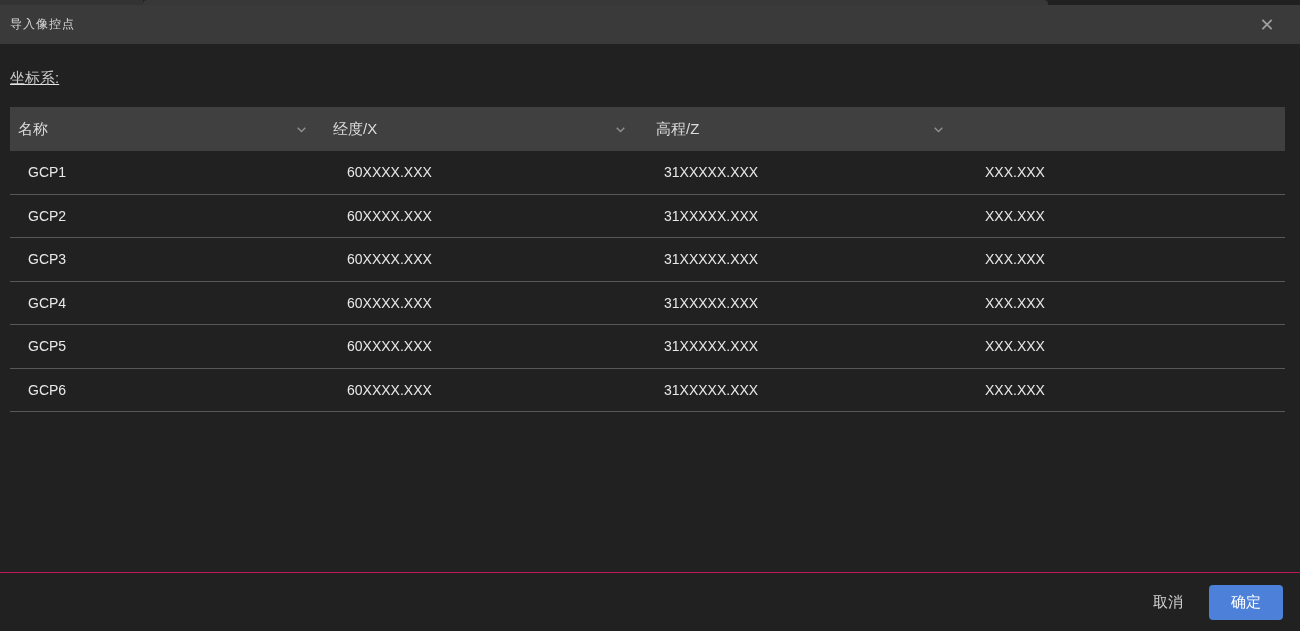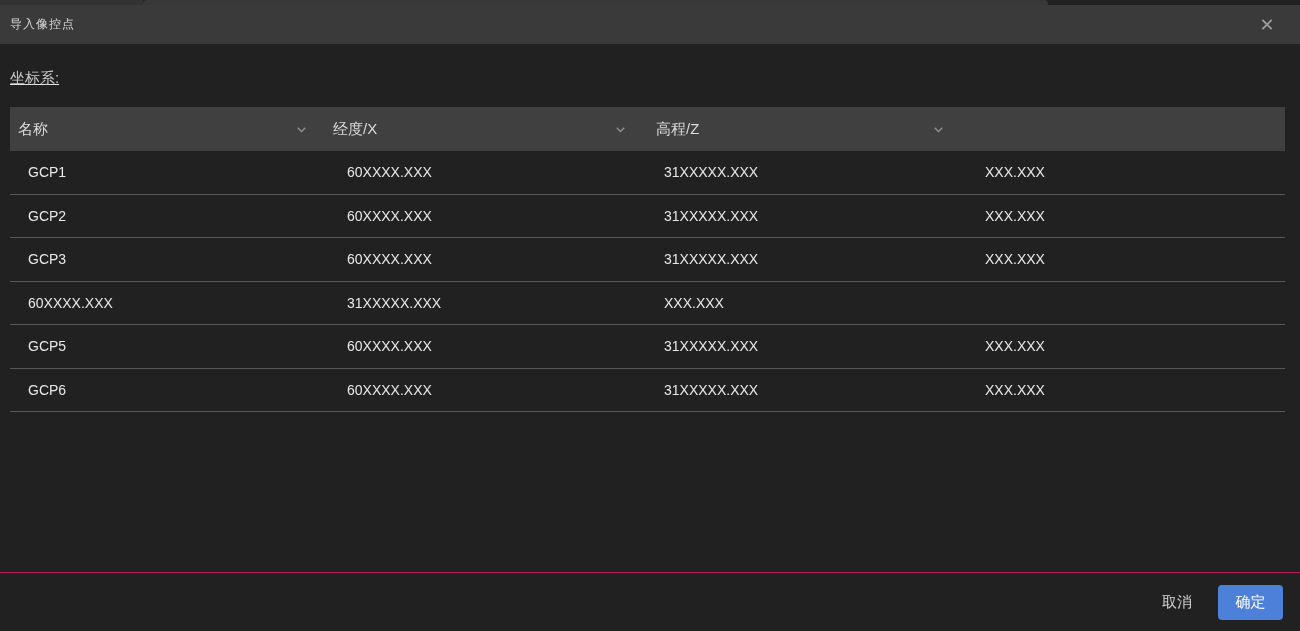--- a/index.html
+++ b/index.html
@@ -77,21 +77,21 @@
     padding-right:17px;
   }
   .btn-cancel {
     background:transparent; border:none; color:#d4d4d4;
     font-size:15px; font-family:inherit; cursor:pointer;
     padding:8px 10px; margin-right:16px;
   }
   .btn-ok {
     background:#4c80d9; border:none; color:#ffffff;
     font-size:15px; font-family:Liberation Serif, serif; cursor:pointer;
-    width:65px; height:35px; border-radius:4px;
+    width:74px; height:35px; border-radius:4px;
   }
 </style>
 </head>
 <body>
 
 <div class="screen">
 
   <div class="top-strip">
     <div class="seg-a"></div>
     <div class="seg-b"></div>
@@ -147,20 +147,21 @@
           <div class="td">31XXXXX.XXX</div>
           <div class="td">XXX.XXX</div>
         </div>
         <div class="tr">
           <div class="td">GCP3</div>
           <div class="td">60XXXX.XXX</div>
           <div class="td">31XXXXX.XXX</div>
           <div class="td">XXX.XXX</div>
         </div>
         <div class="tr">
+          <div class="td">GCP4</div>
           <div class="td">60XXXX.XXX</div>
           <div class="td">31XXXXX.XXX</div>
           <div class="td">XXX.XXX</div>
         </div>
         <div class="tr">
           <div class="td">GCP5</div>
           <div class="td">60XXXX.XXX</div>
           <div class="td">31XXXXX.XXX</div>
           <div class="td">XXX.XXX</div>
         </div>

